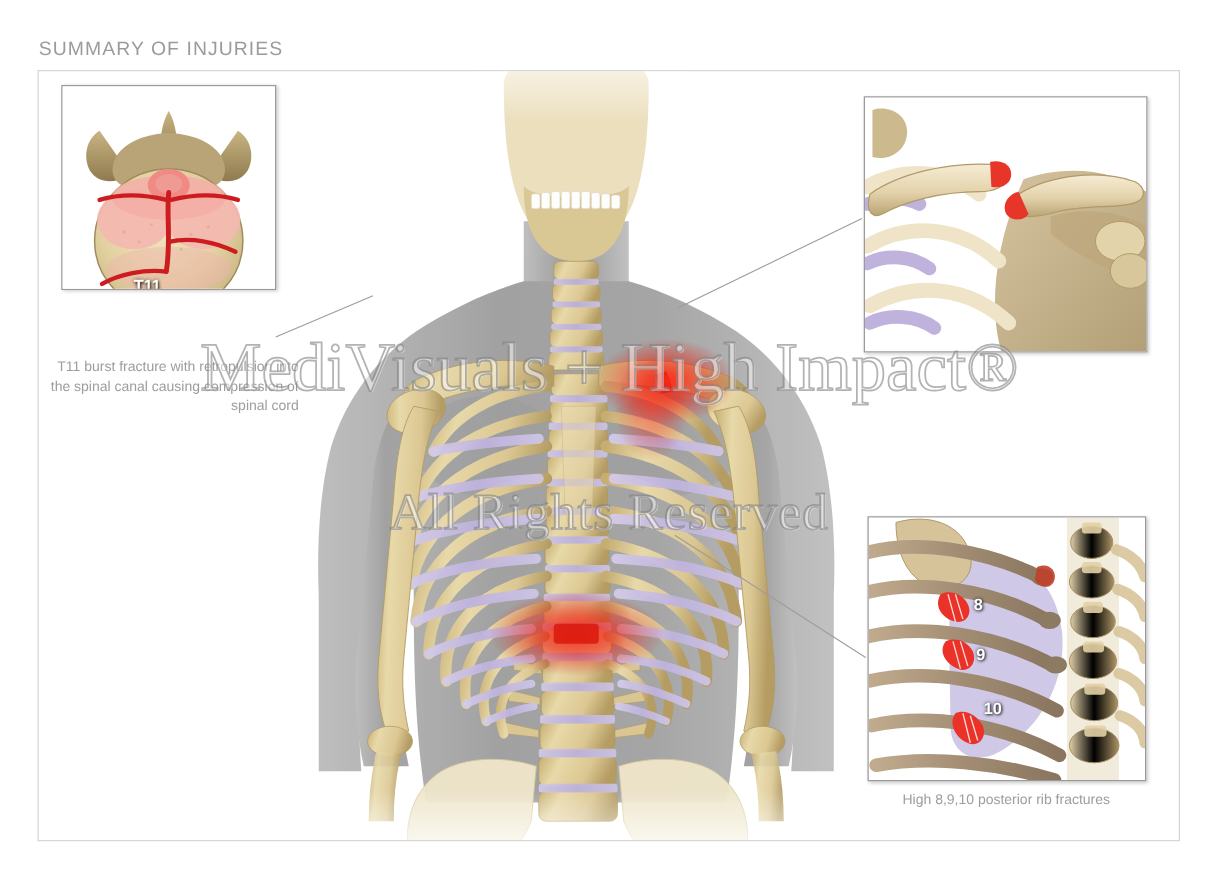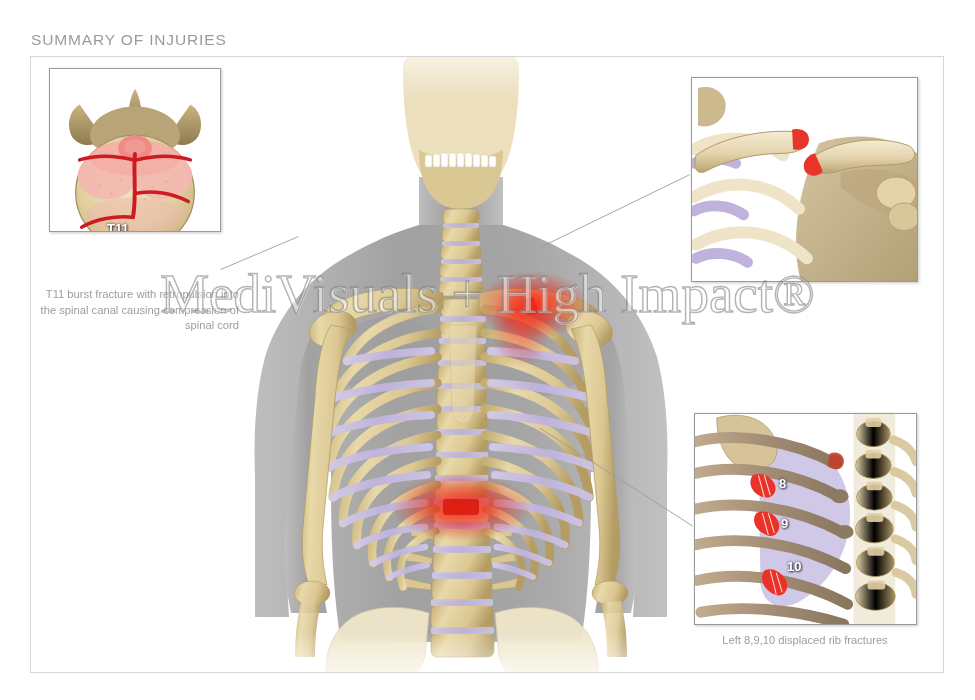--- a/index.html
+++ b/index.html
@@ -578,21 +578,22 @@
       <line x1="190" y1="213" x2="268" y2="180" stroke="#9c9c9c" stroke-width="0.9"></line>
 
       <line x1="660" y1="118" x2="512" y2="190" stroke="#9c9c9c" stroke-width="0.9"></line>
 
       <line x1="663" y1="470" x2="510" y2="372" stroke="#9c9c9c" stroke-width="0.9"></line>
     </svg>
 
     <div class="caption" id="caption-t11">T11 burst fracture with retropulsion into the spinal canal causing compression of spinal cord</div>
 
 
-    <div class="caption" id="caption-ribs">Left 8,9,10 displaced rib fractures</div>
+    <div class="caption" id="caption-ribs">High 8,9,10 posterior rib fractures</div>
 
   </div>
 
   <div class="watermark">
     <div class="wm-line" id="wm-1">MediVisuals + High Impact®</div>
+    <div class="wm-line" id="wm-3">All Rights Reserved</div>
   </div>
 
 </div>
 
 </body></html>

